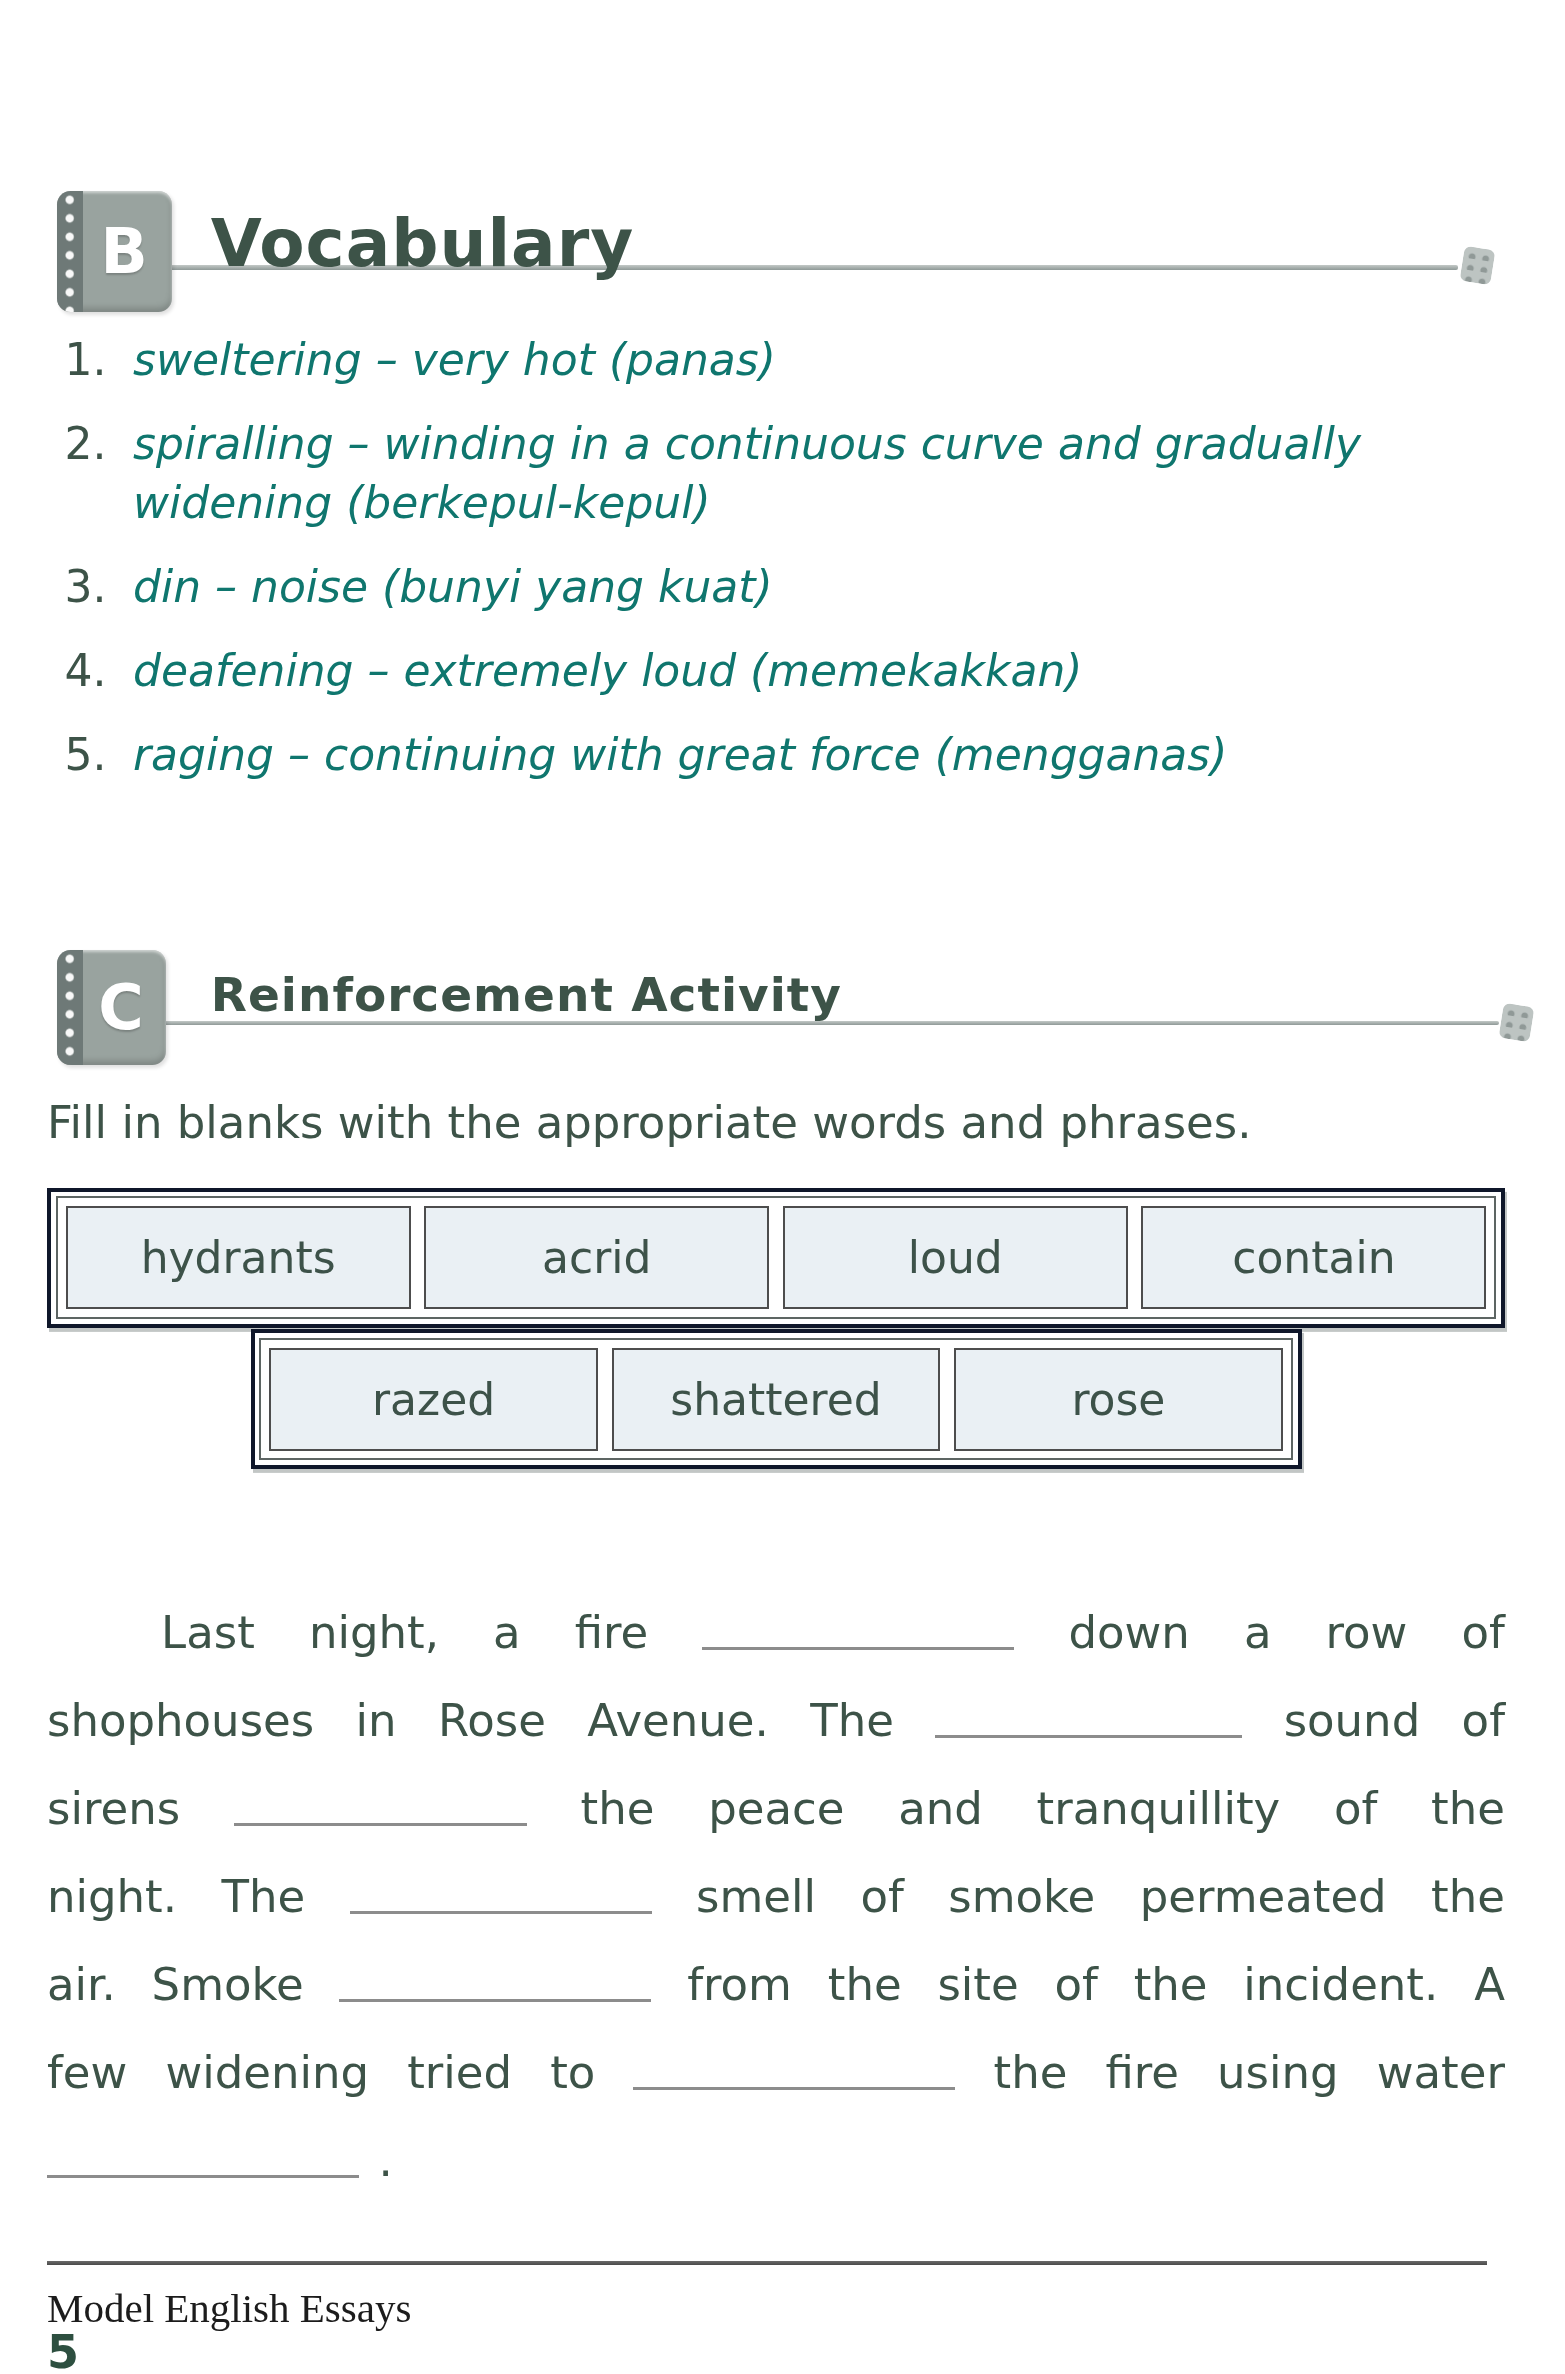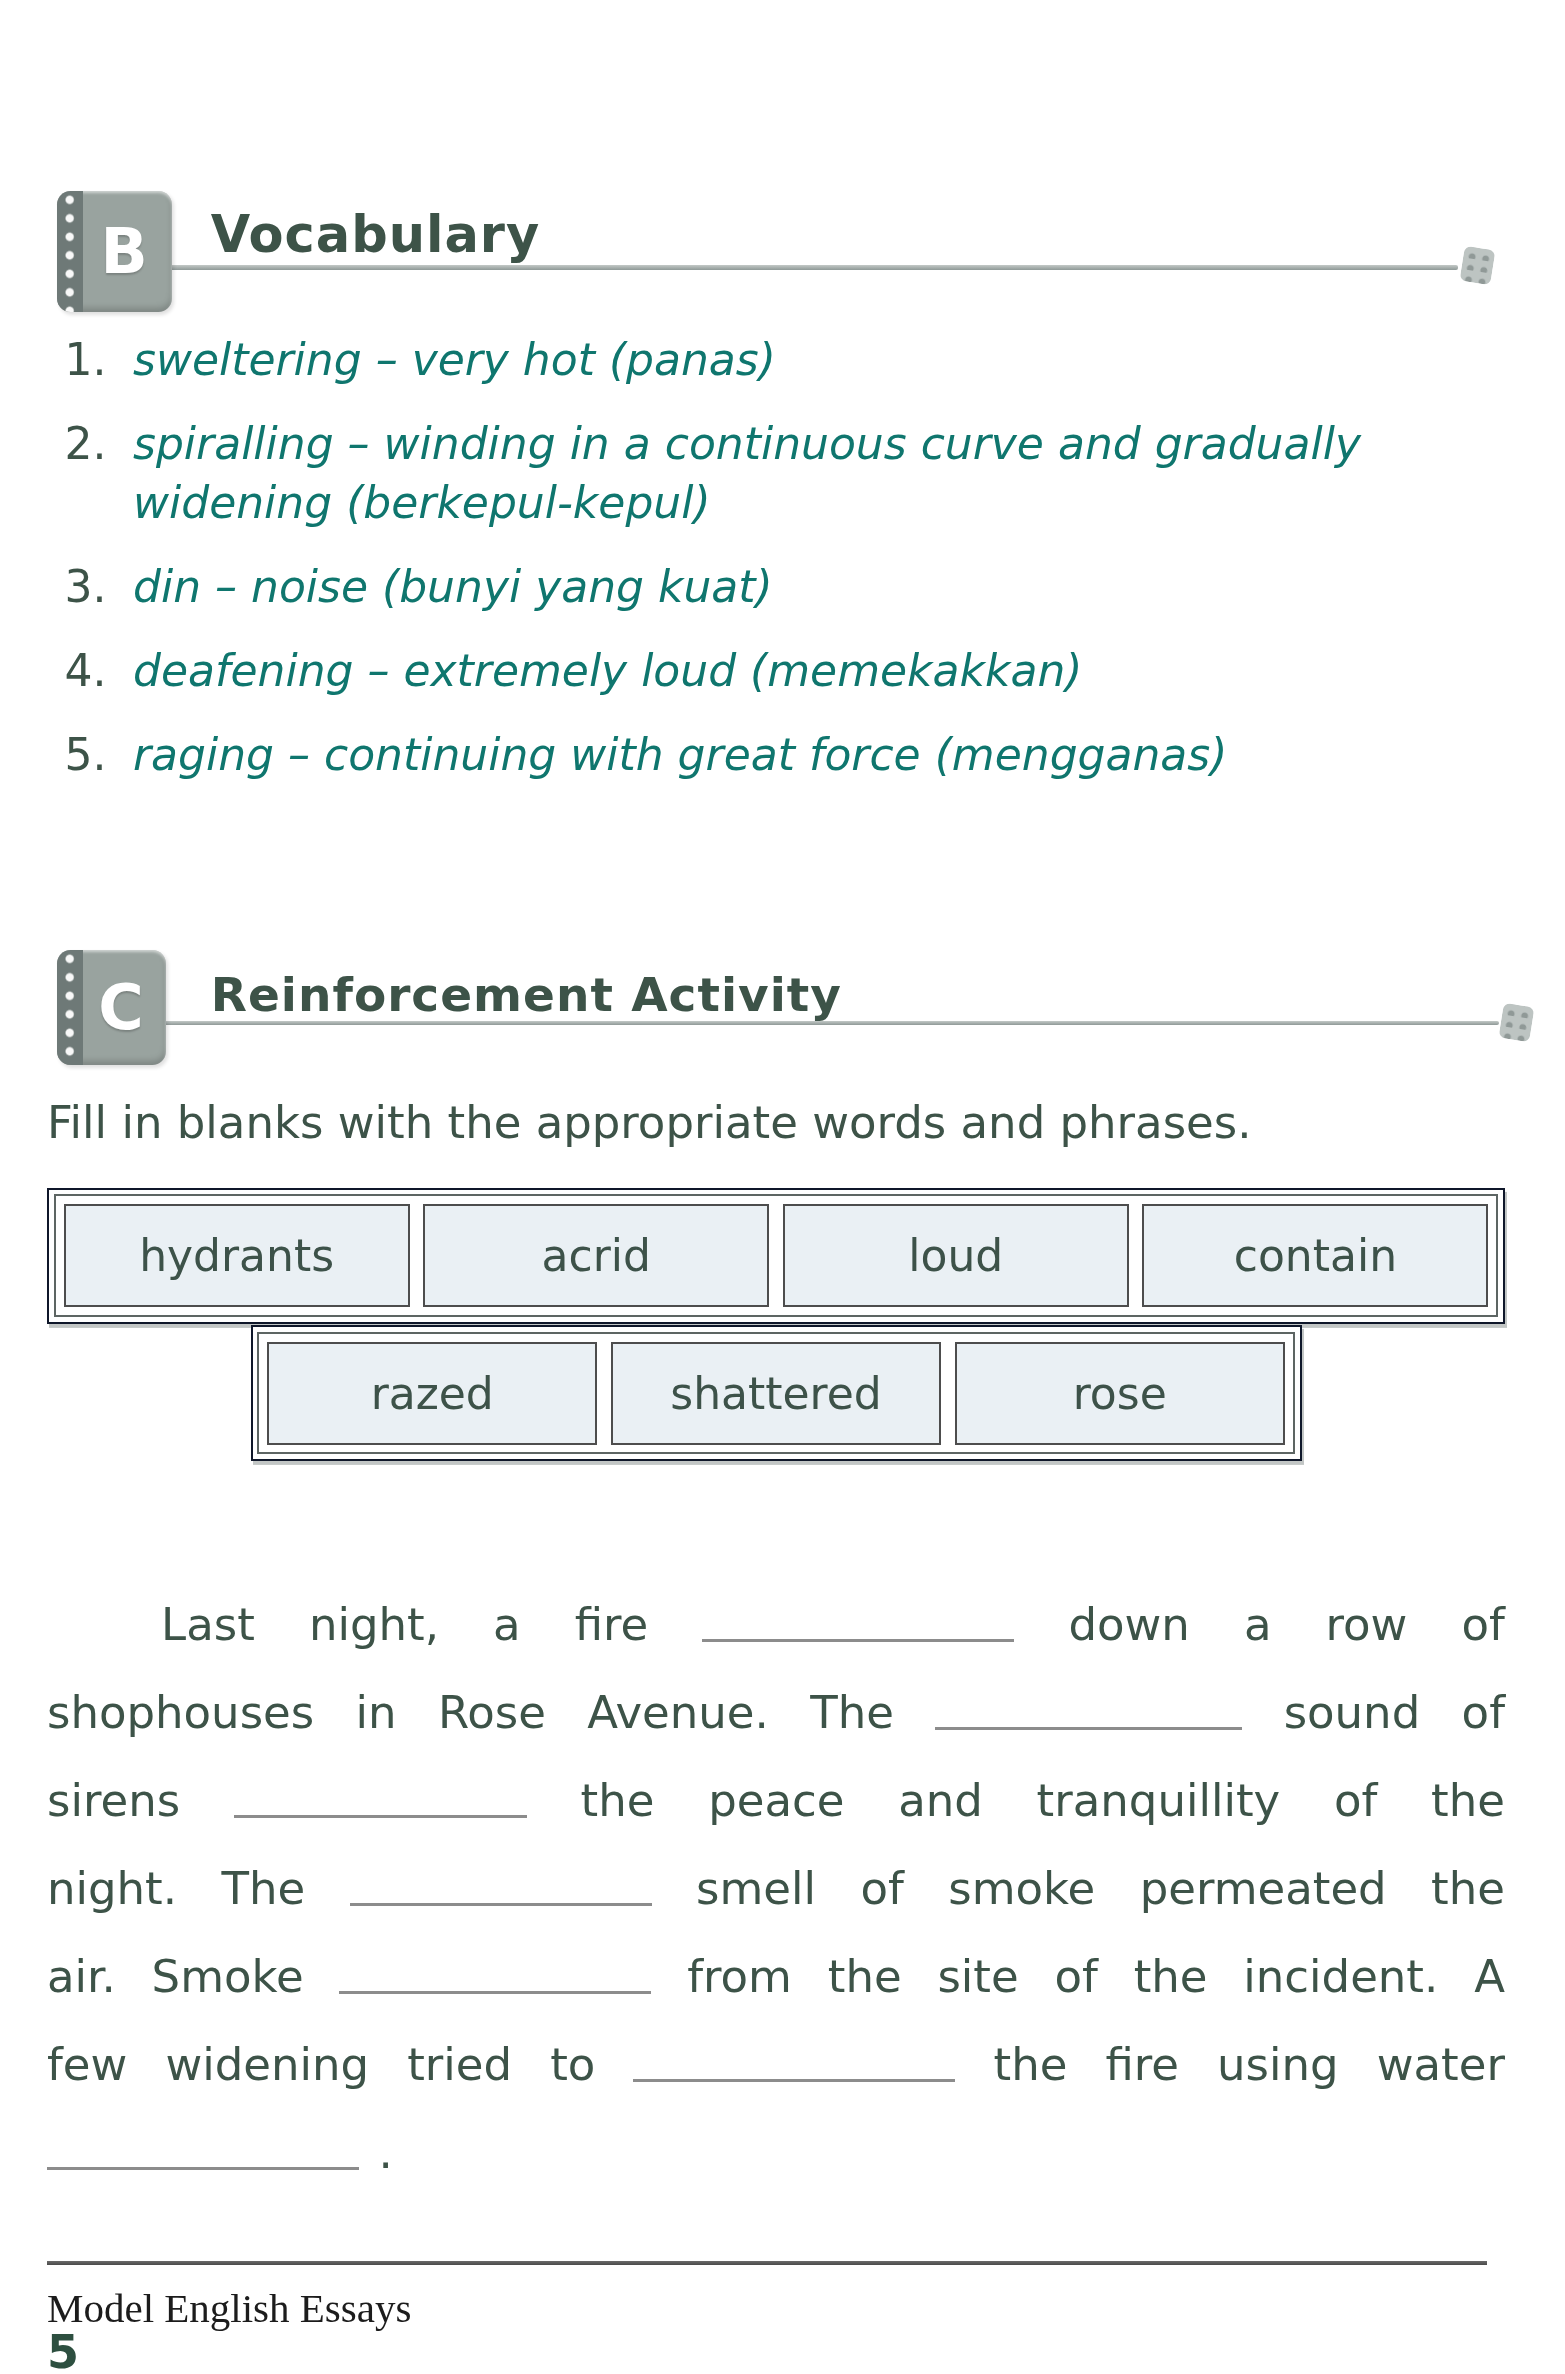--- a/index.html
+++ b/index.html
@@ -21,21 +21,21 @@
     display:flex; align-items:center; justify-content:center;
   }
   .sec-header.c .badge { width:109px; height:115px; }
   .badge-strip {
     position:absolute; left:0; top:0; bottom:0; width:26px;
     background-color:#6e7977; border-radius:13.7px 0 0 13.7px;
     background-image:radial-gradient(circle at 12.7px 8.8px, rgba(255,255,255,.95) 3.4px, rgba(255,255,255,0) 4.9px);
     background-size:26px 18.5px;
   }
   .badge-letter { color:#ffffff; font-size:62px; font-weight:bold; margin-left:19.5px; text-shadow:0 2px 2px rgba(0,0,0,.2); }
-  .sec-title { position:absolute; left:154px; top:13.7px; font-size:51px; font-weight:bold; color:#3d5348; letter-spacing:1px; }
+  .sec-title { position:absolute; left:154px; top:13.7px; font-size:66px; font-weight:bold; color:#3d5348; letter-spacing:1px; }
   .sec-header.c .sec-title { font-size:47px; top:17.6px; }
   .sec-rule { position:absolute; height:4.9px; background:linear-gradient(#c3c9c7,#8f9997); border-radius:2px; }
   .sec-header.b .sec-rule { left:78px; right:47px; top:74px; }
   .sec-header.c .sec-rule { left:76px; right:5.9px; top:71px; }
   .scrap-icon {
     position:absolute; width:31px; height:35px; border-radius:6.8px;
     background:#b2bab8 radial-gradient(circle at 8.8px 9.8px, #7d8886 2.9px, transparent 3.9px);
     background-size:13.7px 11.7px; transform:rotate(9deg); opacity:.85;
   }
   .sec-header.b .scrap-icon { right:11.7px; top:57px; }
@@ -44,21 +44,21 @@
   
   .v-list { margin-top:17.6px; }
   .v-item { display:flex; margin-bottom:25px; font-size:44px; line-height:59px; }
   .v-num { flex:none; width:86px; padding-left:17.6px; color:#3d5348; }
   .v-text { flex:none; max-width:1239px; color:#0f766e;font-style:italic; }
 
   
   .instruction { margin-top:29px; font-size:45px; color:#3d5348; }
 
   
-  .bank { border:2px solid #0f172a; box-shadow:2px 3.9px 0 rgba(120,128,126,.45); background:#ffffff; }
+  .bank { border:4px solid #0f172a; box-shadow:2px 3.9px 0 rgba(120,128,126,.45); background:#ffffff; }
   .bank.row1 { margin-top:39px; }
   .bank.row2 { margin-top:1px; width:1051px; margin-left:auto; margin-right:auto; }
   .bank-inner { border:2px solid #5d6563; margin:4.9px; padding:7.8px; }
   .bank-row { display:flex; gap:13.7px; }
   .cell {
     flex:1; height:103px; background:#eaf0f4; border:2.9px solid #4d4d4d;
     display:flex; align-items:center; justify-content:center;
     font-size:44px; color:#3d5249;
   }
 

